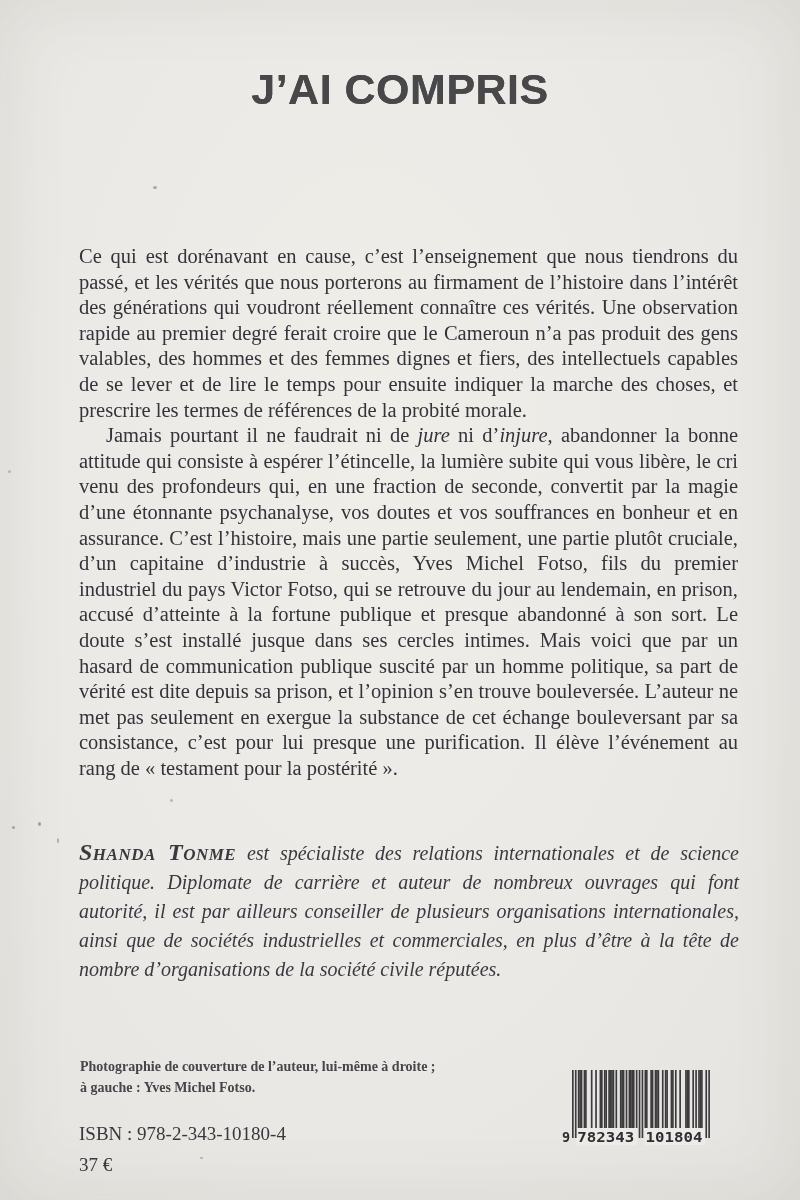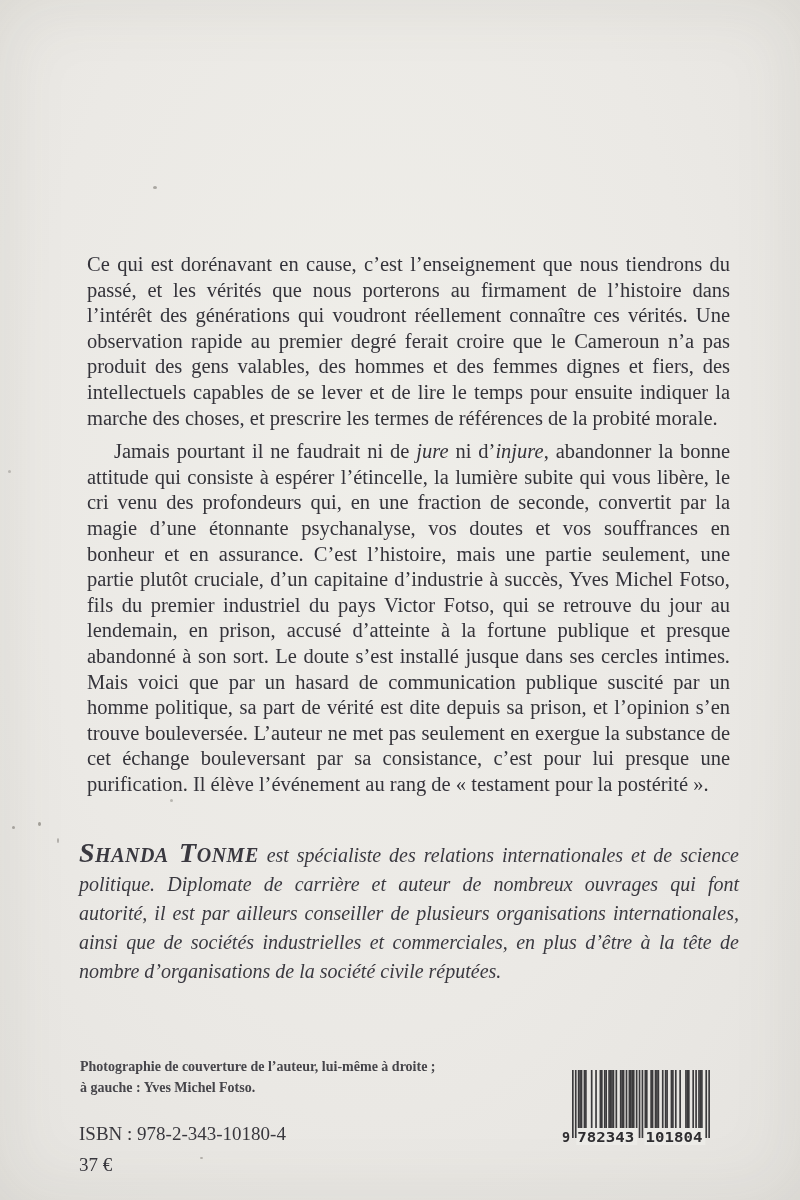--- a/index.html
+++ b/index.html
@@ -24,49 +24,50 @@
   }
   .subtitle{
     margin-top:6px;font-style:italic;font-size:32px;line-height:38px;
     color:#9e4b40;
   }
   .synopsis{
     position:absolute;top:244px;left:79px;width:659px;
     font-size:20.5px;line-height:25.6px;text-align:justify;
     color:#34333a;
   }
-  .synopsis p{margin:8px;}
+  .synopsis p{margin:0;}
   .synopsis p.indent{text-indent:27px;}
   .bio{
     position:absolute;top:838px;left:79px;width:660px;
     font-style:italic;font-size:20px;line-height:29px;text-align:justify;
     color:#3a3940;
   }
   .bio p{margin:0;}
   .author-name{
-    font-weight:bold;font-variant:small-caps;font-size:28px;letter-spacing:.5px;
+    font-weight:bold;font-variant:small-caps;font-size:24px;letter-spacing:.5px;
   }
   .credit{
     position:absolute;top:1056px;left:80px;
     font-size:14px;line-height:21px;color:#46454a;font-weight:bold;
   }
   .isbn-block{
     position:absolute;top:1120px;left:79px;
     font-size:19px;line-height:27px;color:#38373d;
   }
   .price{margin-top:4px;}
   .barcode{position:absolute;left:562px;top:1066px;width:152px;height:84px;}
   .speck{position:absolute;border-radius:50%;background:#59554e;}
 </style>
 </head>
 <body>
 
 <div class="page">
 
   <header class="header">
+    <div class="title">J’AI COMPRIS</div>
   </header>
 
   <section class="synopsis">
     <p>Ce qui est dorénavant en cause, c’est l’enseignement que nous tiendrons du passé, et les vérités que nous porterons au firmament de l’histoire dans l’intérêt des générations qui voudront réellement connaître ces vérités. Une observation rapide au premier degré ferait croire que le Cameroun n’a pas produit des gens valables, des hommes et des femmes dignes et fiers, des intellectuels capables de se lever et de lire le temps pour ensuite indiquer la marche des choses, et prescrire les termes de références de la probité morale.</p>
     <p class="indent"><span>Jamais pourtant il ne faudrait ni de </span><em>jure</em><span> ni d’</span><em>injure</em><span>, abandonner la bonne attitude qui consiste à espérer l’étincelle, la lumière subite qui vous libère, le cri venu des profondeurs qui, en une fraction de seconde, convertit par la magie d’une étonnante psychanalyse, vos doutes et vos souffrances en bonheur et en assurance. C’est l’histoire, mais une partie seulement, une partie plutôt cruciale, d’un capitaine d’industrie à succès, Yves Michel Fotso, fils du premier industriel du pays Victor Fotso, qui se retrouve du jour au lendemain, en prison, accusé d’atteinte à la fortune publique et presque abandonné à son sort. Le doute s’est installé jusque dans ses cercles intimes. Mais voici que par un hasard de communication publique suscité par un homme politique, sa part de vérité est dite depuis sa prison, et l’opinion s’en trouve bouleversée. L’auteur ne met pas seulement en exergue la substance de cet échange bouleversant par sa consistance, c’est pour lui presque une purification. Il élève l’événement au rang de « testament pour la postérité ».</span></p>
   </section>
 
   <section class="bio">
     <p><span class="author-name">Shanda Tonme</span><span> est spécialiste des relations internationales et de science politique. Diplomate de carrière et auteur de nombreux ouvrages qui font autorité, il est par ailleurs conseiller de plusieurs organisations internationales, ainsi que de sociétés industrielles et commerciales, en plus d’être à la tête de nombre d’organisations de la société civile réputées.</span></p>
   </section>

